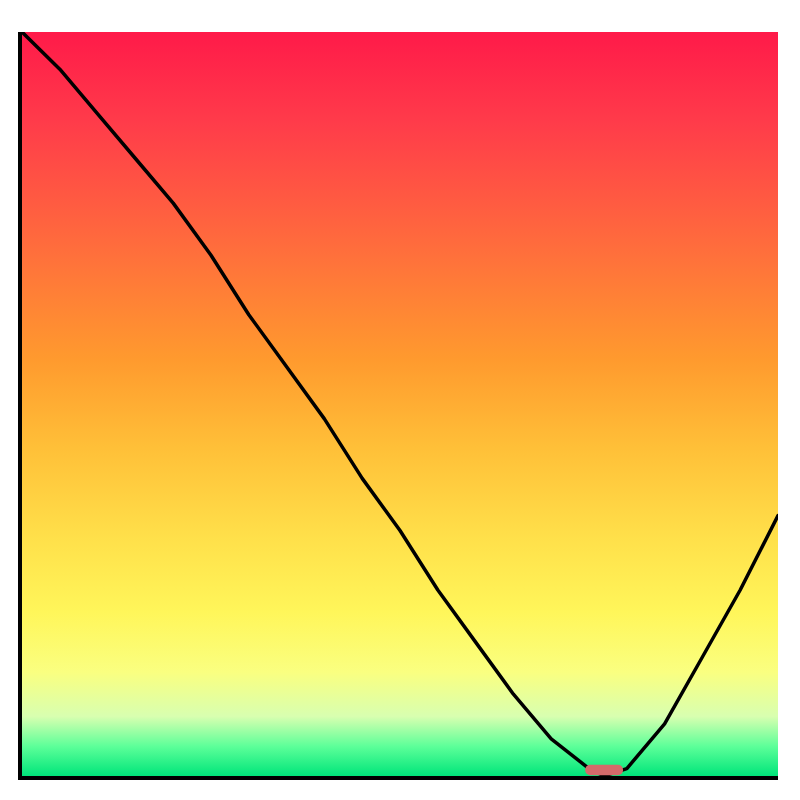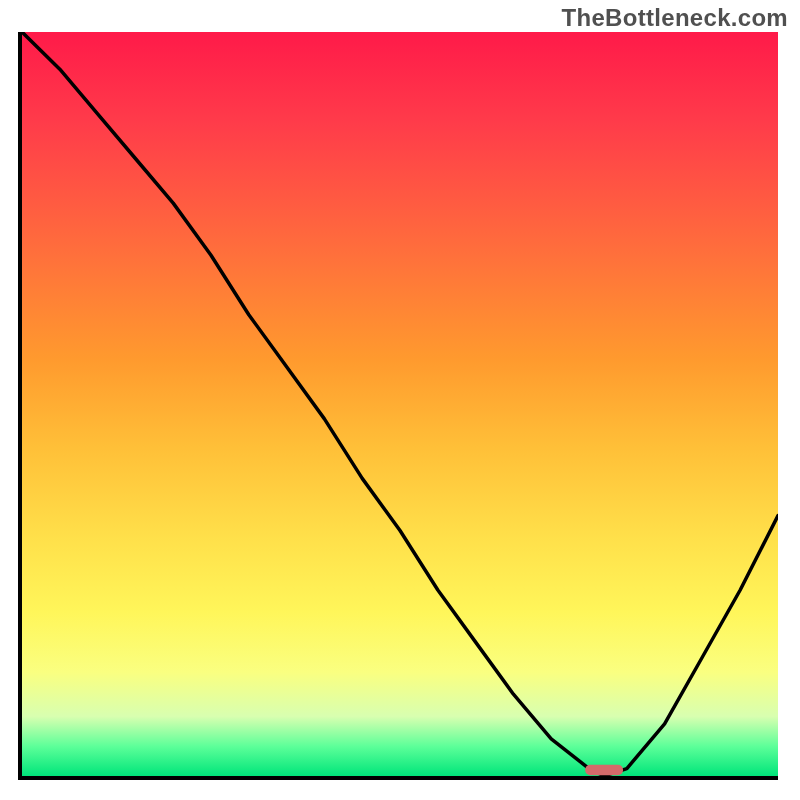--- a/index.html
+++ b/index.html
@@ -68,21 +68,20 @@
     width: 760px;
     height: 4px;
     background: #000;
   }
 </style>
 </head>
 <body>
 
 <div class="viewport">
 
-  <div class="watermark">TheBottleneck.com</div>
 
   <div class="plot-area">
 
     <svg class="curve" viewBox="0 0 756 744" preserveAspectRatio="none">
       <path d="M0.0 0.0 L37.8 37.2 L75.6 81.8 L113.4 126.5 L151.2 171.1 L189.0 223.2 L226.8 282.7 L264.6 334.8 L302.4 386.9 L340.2 446.4 L378.0 498.5 L415.8 558.0 L453.6 610.1 L491.4 662.2 L529.2 706.8 L567.0 736.6 L582.1 744.0 L604.8 736.6 L642.6 691.9 L680.4 625.0 L718.2 558.0 L756.0 483.6" fill="none" stroke="#000000" stroke-width="3.5" stroke-linejoin="round" stroke-linecap="round"></path>
       <rect x="563.2" y="732.8" width="37.8" height="10.4" rx="5" ry="5" fill="#d46a6a"></rect>
     </svg>
 
   </div>
 

